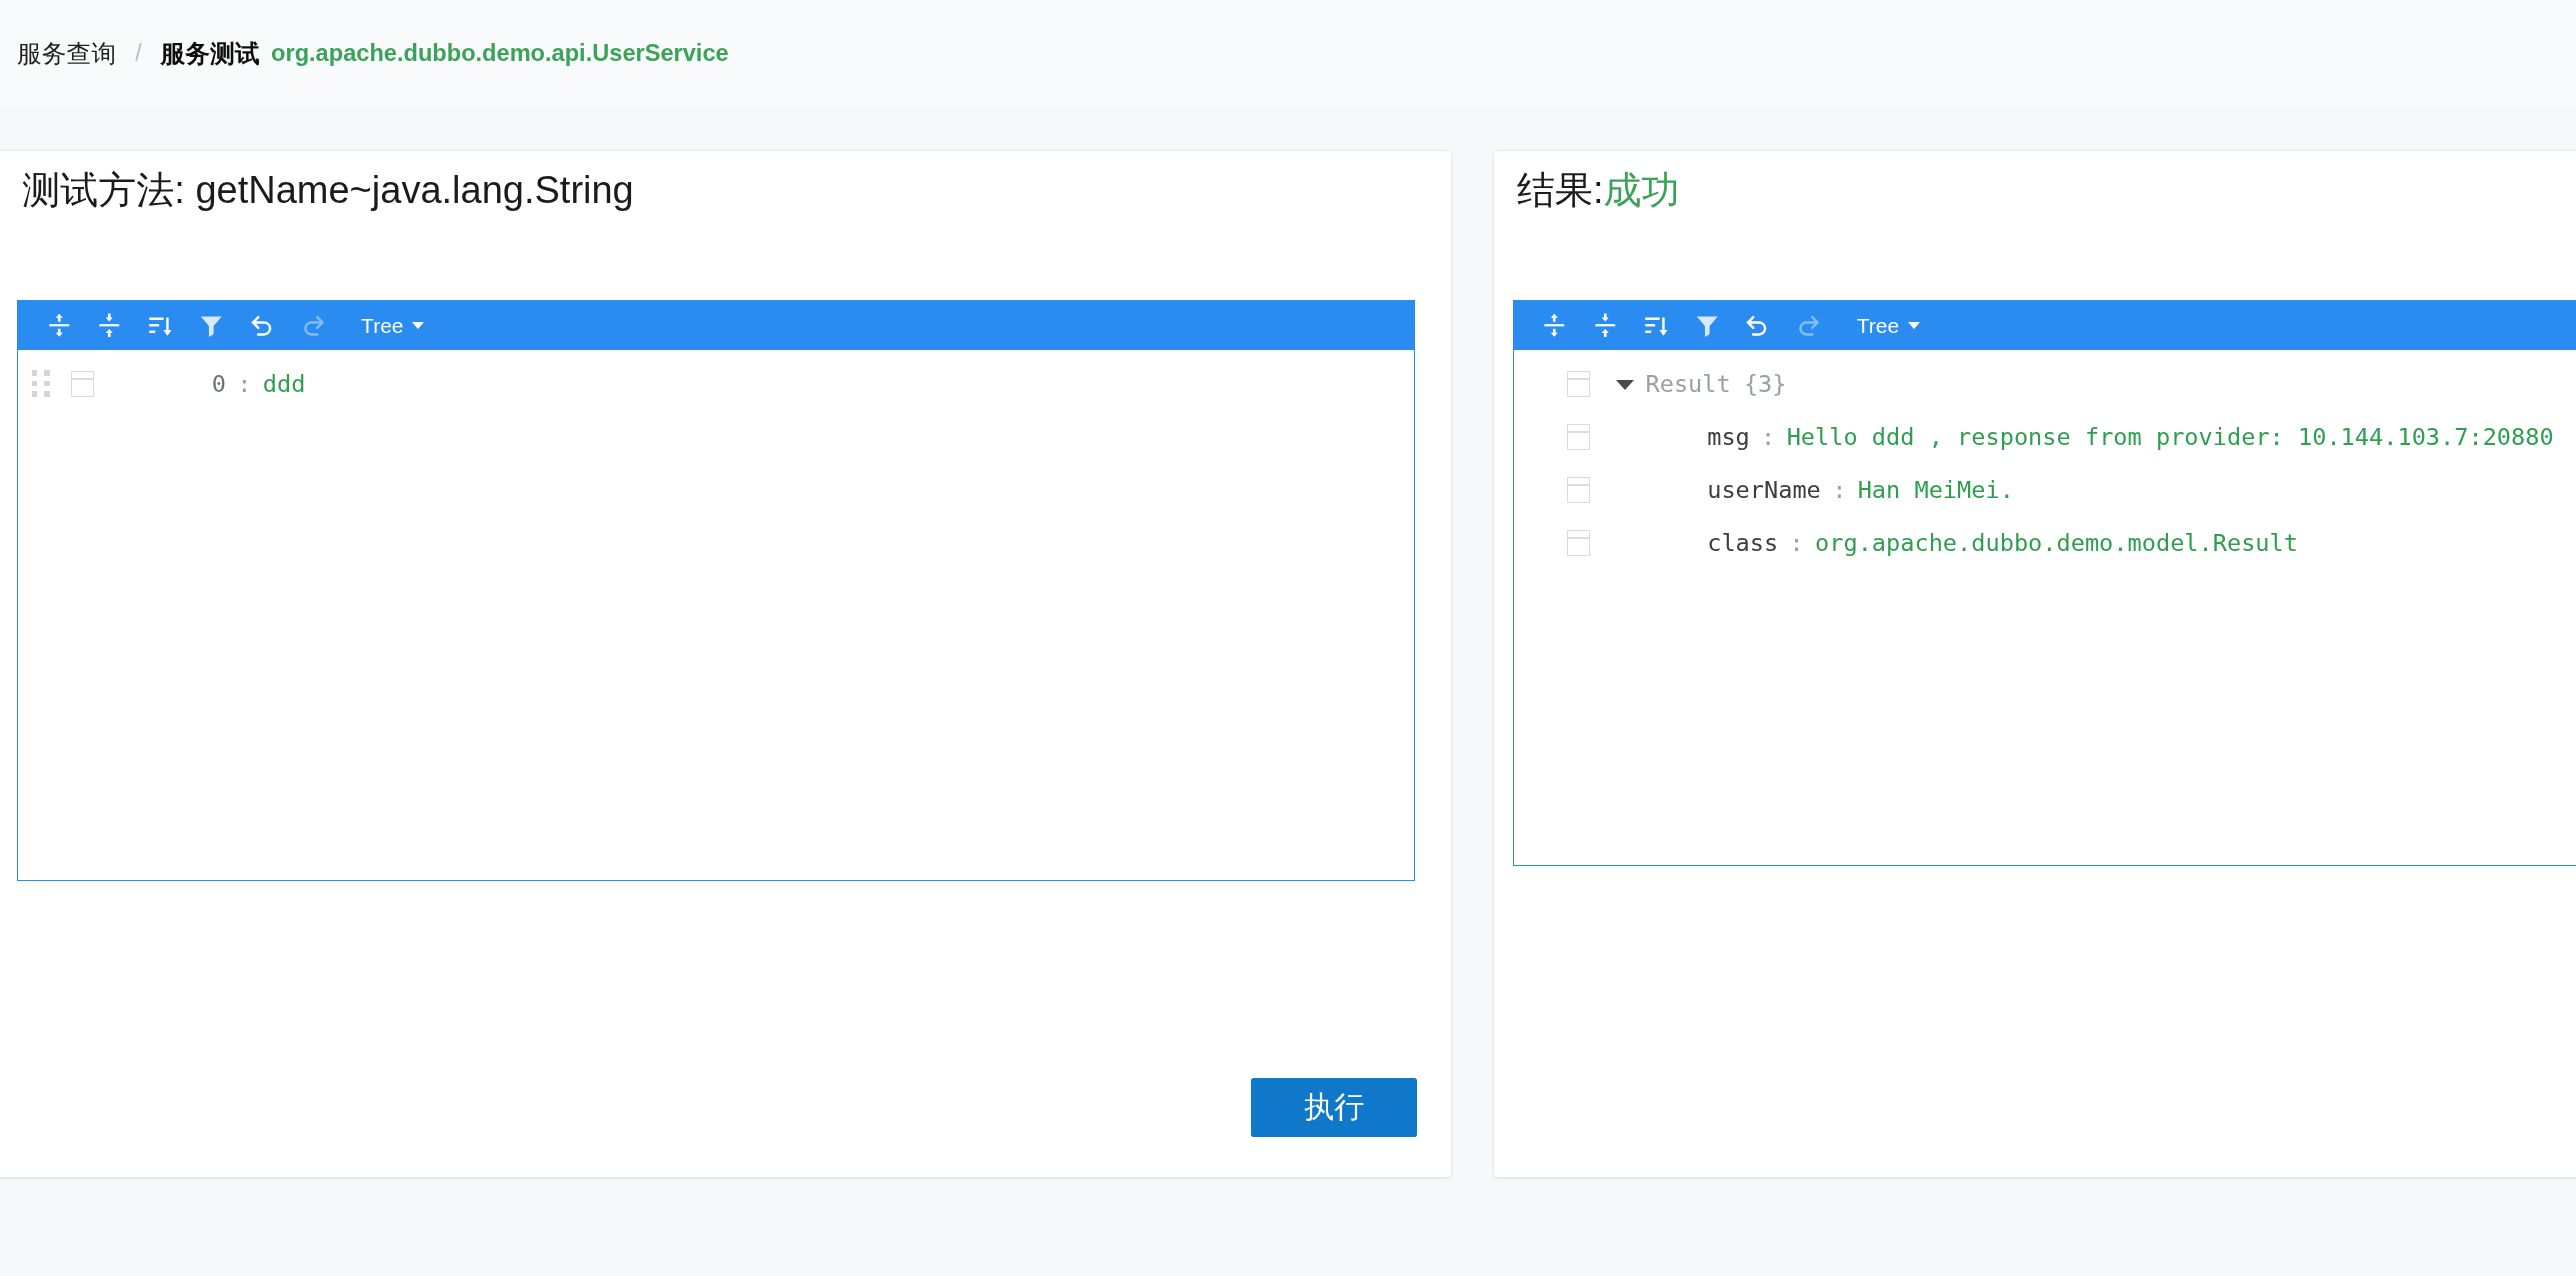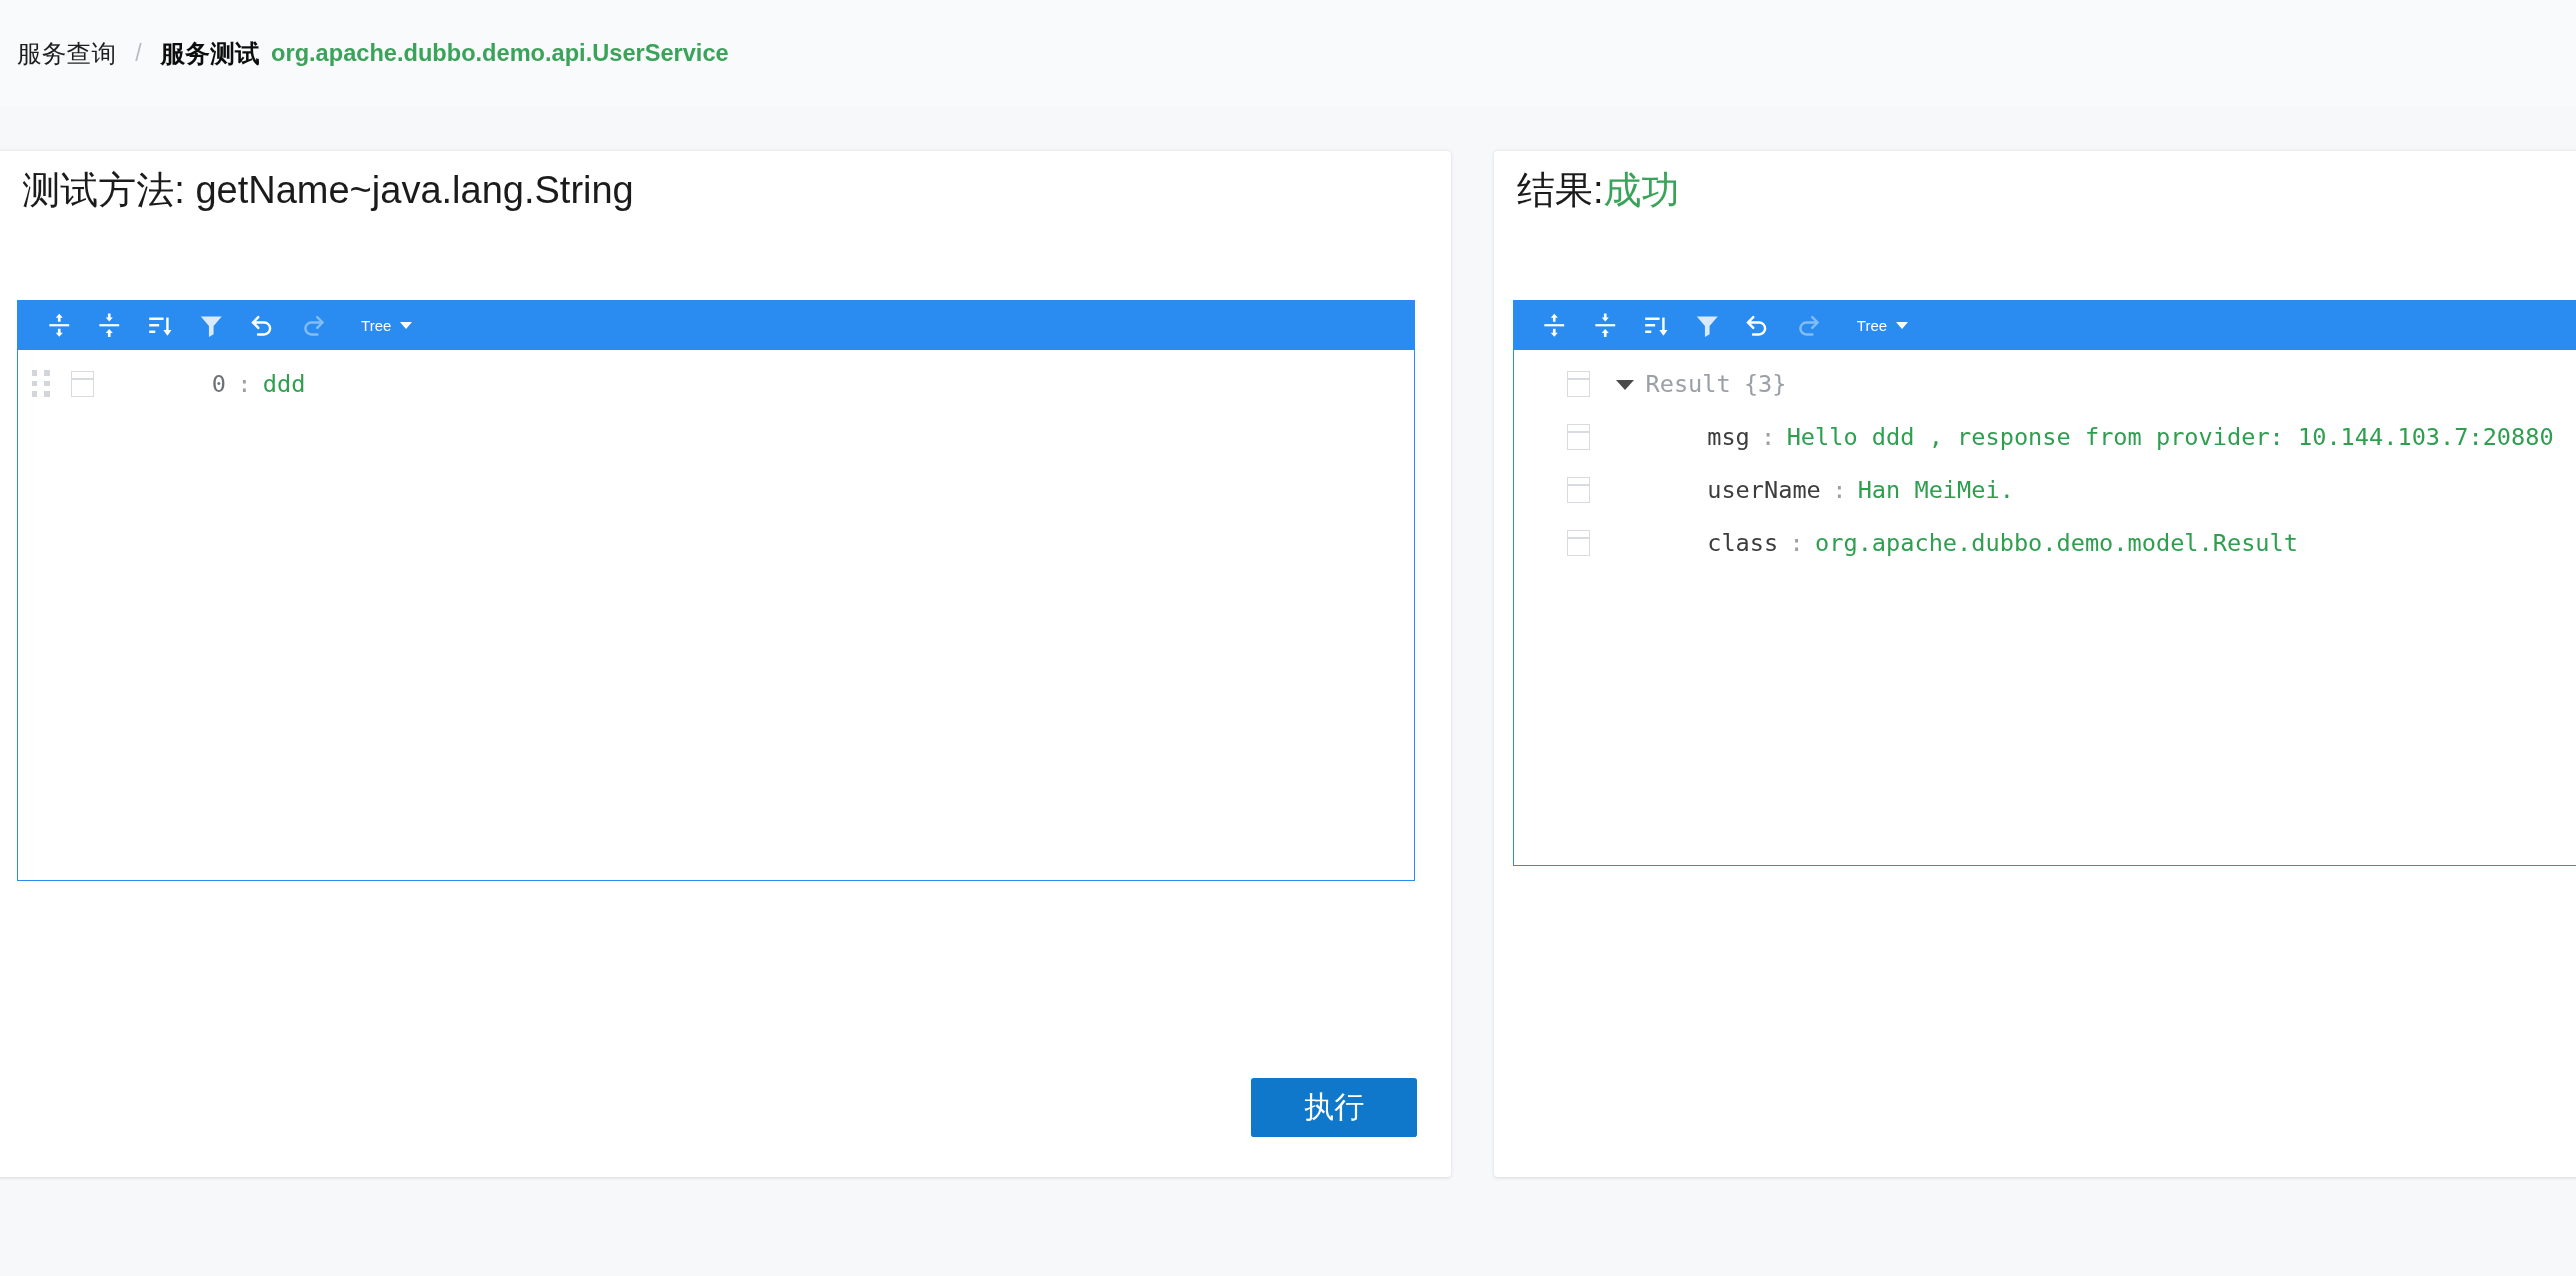--- a/index.html
+++ b/index.html
@@ -57,21 +57,21 @@
     padding-left: 17px; box-sizing: border-box;
   }
   .menu-btn {
     width: 47px; height: 40px;
     display: flex; align-items: center; justify-content: center;
     margin-right: 3.8px;
   }
   .menu-btn svg { display: block; }
   .menu-btn.dim { opacity: .42; }
   .menu-mode {
-    color: #ffffff; font-size: 15px; margin-left: 21px;
+    color: #ffffff; font-size: 21px; margin-left: 21px;
     display: flex; align-items: center; gap: 8.5px;
     font-family: "Liberation Sans", sans-serif;
   }
   .caret-d {
     width: 0; height: 0;
     border-left: 6.6px solid transparent;
     border-right: 6.6px solid transparent;
     border-top: 7.6px solid #ffffff;
   }
 

